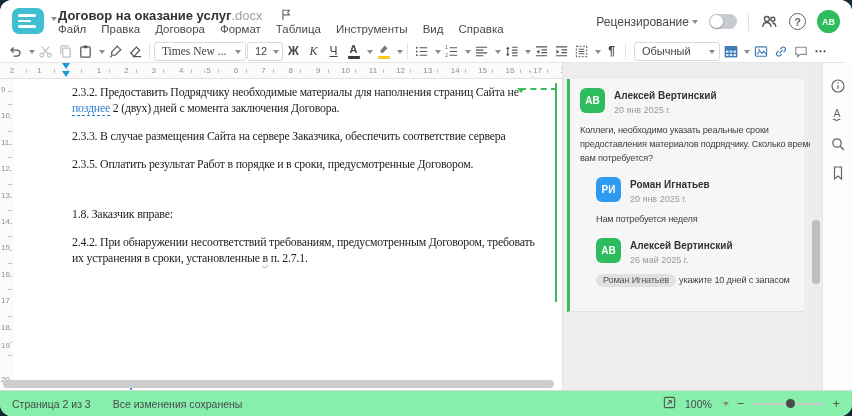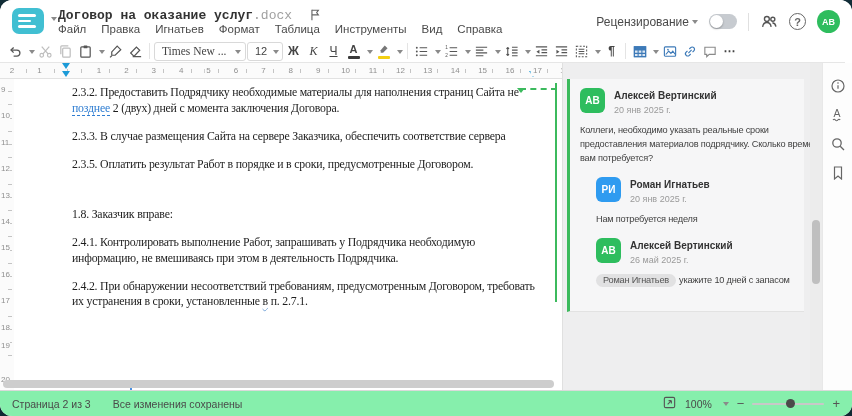--- a/index.html
+++ b/index.html
@@ -8,21 +8,21 @@
     font-family:"Liberation Sans",sans-serif;box-shadow:0 4px 18px rgba(0,0,0,.45);}
 
   
   .header{position:absolute;top:0;left:0;right:0;height:40px;background:#fff;}
   .logo{position:absolute;left:12px;top:8px;width:32px;height:26px;border-radius:7px;background:#41bfd2;
     display:flex;flex-direction:column;justify-content:center;gap:3px;padding:0 6px;}
   .logo i{display:block;height:2.5px;border-radius:2px;background:#fff;}
   .logo i:nth-child(1){width:18px}.logo i:nth-child(2){width:13px}.logo i:nth-child(3){width:18px}
   .caret{width:0;height:0;border:3.5px solid transparent;border-top:4.5px solid #8a8a8a;display:inline-block;margin-left:3px;position:relative;top:2px;}
   .logo-caret{position:absolute;left:48px;top:17px;}
-  .title-row{position:absolute;left:58px;top:6px;display:flex;align-items:center;font-size:13px;font-family:Liberation Mono, monospace;}
+  .title-row{position:absolute;left:58px;top:6px;display:flex;align-items:center;font-size:13px;}
   .doc-title{font-weight:bold;color:#333;}
   .doc-ext{color:#a0a0a0;}
   .flag{margin-left:14px;color:#666;}
   .menubar{position:absolute;left:58px;top:23px;display:flex;gap:15px;font-size:11.5px;color:#4a4a4a;}
   .menu-item{cursor:default;}
   .header-right{position:absolute;right:12px;top:10px;display:flex;align-items:center;gap:11px;}
   .review-label{font-size:12px;color:#4a4a4a;display:flex;align-items:center;}
   .toggle{width:28px;height:15px;border-radius:8px;background:#c7cbd0;position:relative;}
   .toggle .knob{position:absolute;left:1px;top:1px;width:13px;height:13px;border-radius:50%;background:#fff;box-shadow:0 1px 2px rgba(0,0,0,.3);}
   .hdr-divider{width:1px;height:18px;background:#e0e0e0;}
@@ -128,21 +128,21 @@
       <span class="flag icon16">
         <svg width="14" height="14" viewBox="0 0 16 16" fill="none" stroke="#666" stroke-width="1.3">
           <path d="M4.5 2v12"></path>
             <path d="M4.5 2.6h7.3l-1.9 2.6 1.9 2.6H4.5"></path>
         </svg>
       </span>
     </div>
     <div class="menubar" id="menubar">
         <div class="menu-item">Файл</div>
         <div class="menu-item">Правка</div>
-        <div class="menu-item">Игнатьев</div>
+        <div class="menu-item">Договора</div>
         <div class="menu-item">Формат</div>
         <div class="menu-item">Таблица</div>
         <div class="menu-item">Инструменты</div>
         <div class="menu-item">Вид</div>
         <div class="menu-item">Справка</div>
       </div>
     <div class="header-right">
       <span class="review-label">
         <span>Рецензирование</span>
           <span class="caret"></span>
@@ -277,20 +277,24 @@
     </span>
     <span class="tb">
       <svg width="15" height="15" viewBox="0 0 16 16" fill="none" stroke="#555" stroke-width="1.1">
         <rect x="2.5" y="2.5" width="11" height="11" stroke-dasharray="2 1.6"></rect>
           <path d="M5 5.7h6M5 8h6M5 10.3h6"></path>
       </svg>
     </span>
     <span class="caret"></span>
     <span class="tb glyph b">¶</span>
     <span class="tsep"></span>
+    <span class="combo style-combo">
+      <span style="flex:1;">Обычный</span>
+        <span class="caret"></span>
+    </span>
     <span class="tb">
       <svg width="16" height="15" viewBox="0 0 16 16" fill="none" stroke="#3d7ab8" stroke-width="1.2">
         <rect x="2" y="3" width="12" height="10.5" fill="#3d7ab8" fill-opacity=".18"></rect>
         <rect x="2" y="3" width="12" height="3.4" fill="#3d7ab8" stroke="none"></rect>
         <rect x="2" y="3" width="12" height="10.5"></rect>
           <path d="M2 6.4h12M2 10h12M6 3v10.5M10 3v10.5"></path>
       </svg>
     </span>
     <span class="caret"></span>
     <span class="tb">
@@ -361,21 +365,20 @@
         </div>
       <div class="page">
         <div class="anchor-dash"></div>
         <div class="comment-line"></div>
         <div class="doc-text" id="doc-text">
             <p class="para"><span>2.3.2. Предоставить Подрядчику необходимые материалы для наполнения страниц Сайта не</span><br><span class="ins">позднее</span><span> 2 (двух) дней с момента заключения Договора.</span></p>
             <p class="para"><span>2.3.3. В случае размещения Сайта на сервере Заказчика, обеспечить соответствие сервера</span><br></p>
             <p class="para"><span>2.3.5. Оплатить результат Работ в порядке и в сроки, предусмотренные Договором.</span></p>
             <p class="para gap"></p>
             <p class="para"><span>1.8. Заказчик вправе:</span></p>
-            <p class="para"><span>2.4.1. Контролировать выполнение Работ, запрашивать у Подрядчика необходимую</span><br><span>информацию, не вмешиваясь при этом в деятельность Подрядчика.</span></p>
             <p class="para"><span>2.4.2. При обнаружении несоответствий требованиям, предусмотренным Договором, требовать</span><br><span>их устранения в сроки, установленные </span><span class="spell">в</span><span> п. 2.7.1.</span></p>
             <div class="cursor" style="top: 300px; left: 58px; position: absolute;"></div>
           </div>
       </div>
       <div class="hscroll"></div>
     </div>
 
     <div class="comments">
       <div class="thread" id="thread">
           <div class="comment">

